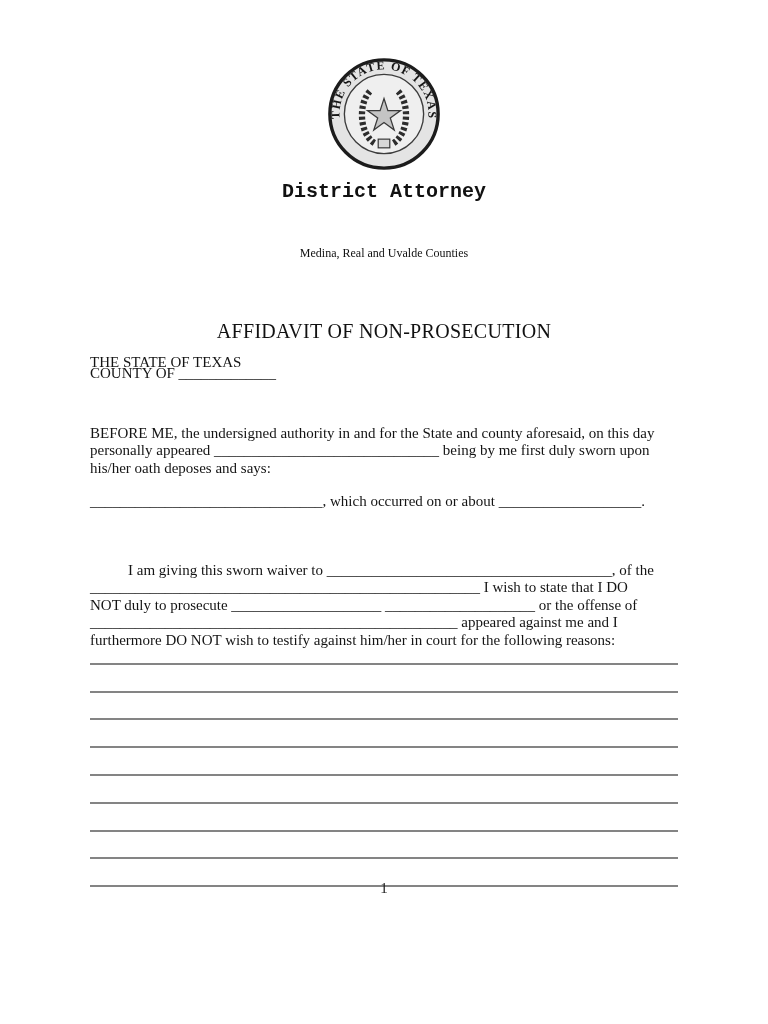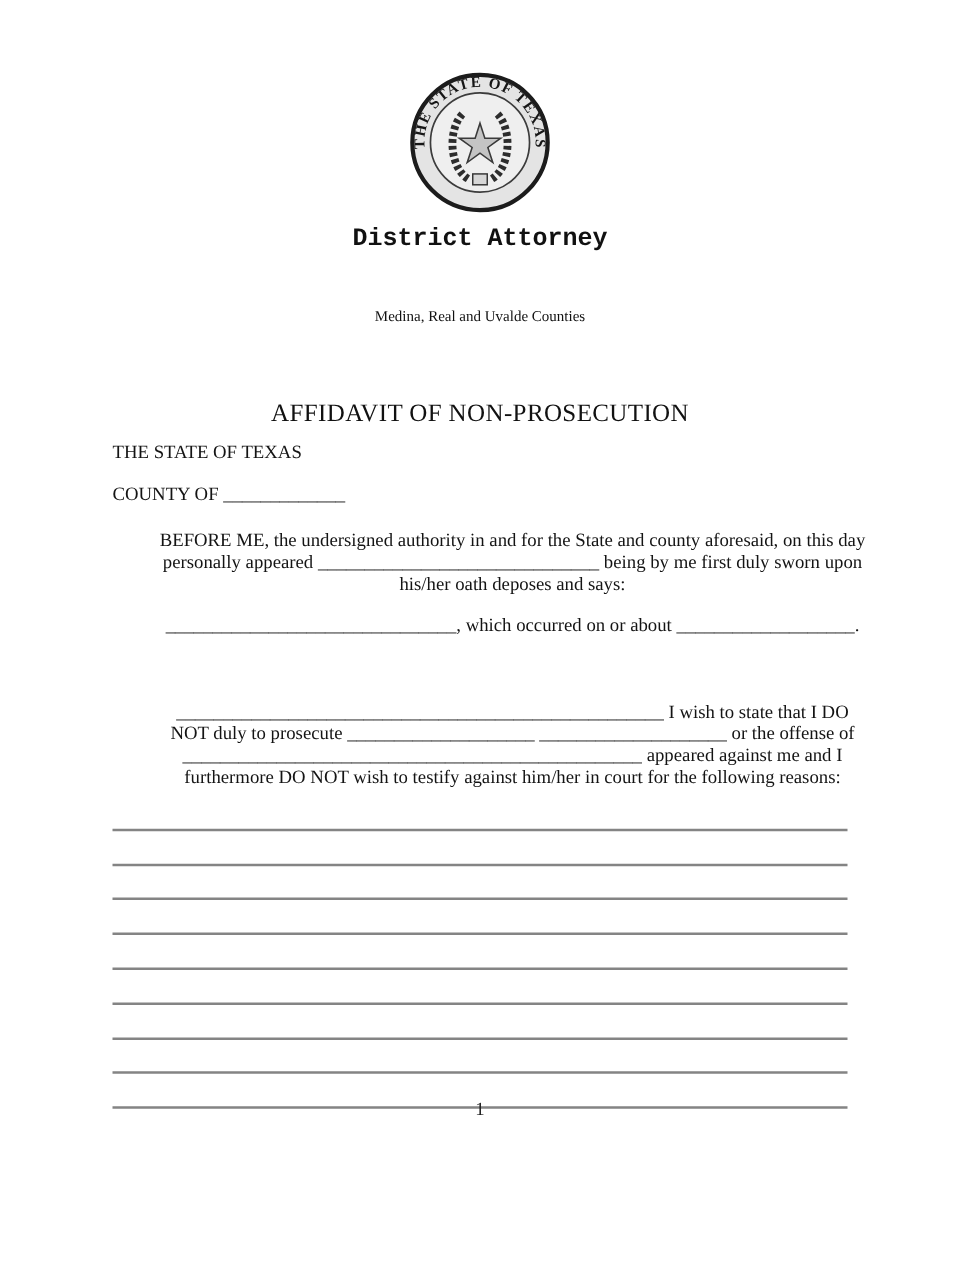--- a/index.html
+++ b/index.html
@@ -26,26 +26,26 @@
 
   .body-block {
     position: absolute;
     left: 90px;
     width: 640px;
     font-size: 15px;
     line-height: 17.4px;
     color: #141414;
   }
   .state-heading { top: 354px; }
-  .county-line   { top: 388px; }
+  .county-line   { top: 365px; }
   .p-before-me   { top: 425px; }
   .p-complainant { top: 493px; }
   .p-waiver      { top: 562px; }
 
-  .tl { white-space: nowrap; text-align: center; }
+  .tl { white-space: nowrap; }
   .tl.ind { padding-left: 38px; }
   .u { }
   .b { font-weight: bold; }
   .sup { vertical-align: super; font-size: 0.62em; line-height: 0; }
 
   .rules {
     position: absolute;
     left: 90px;
     top: 637px;
     width: 588px;
@@ -90,20 +90,21 @@
 
   <div class="body-block p-before-me">
       <div class="tl"><span>BEFORE ME, the undersigned authority in and for the State and county aforesaid, on this day</span></div>
       <div class="tl"><span>personally appeared ______________________________ being by me first duly sworn upon</span></div>
       <div class="tl"><span>his/her oath deposes and says:</span></div>
     </div>
   <div class="body-block p-complainant">
       <div class="tl"><span>_______________________________, which occurred on or about ___________________.</span></div>
     </div>
   <div class="body-block p-waiver">
+      <div class="tl ind"><span>I am giving this sworn waiver to ______________________________________, of the</span></div>
       <div class="tl"><span>____________________________________________________ I wish to state that I </span><span class="u">DO</span></div>
       <div class="tl"><span class="u">NOT</span><span> duly to prosecute ____________________ ____________________ or the offense of</span></div>
       <div class="tl"><span>_________________________________________________ appeared against me and I</span></div>
       <div class="tl"><span>furthermore </span><span class="u">DO NOT</span><span> wish to testify against him/her in court for the following reasons:</span></div>
     </div>
 
   <div class="rules">
       <div class="rule"></div>
       <div class="rule"></div>
       <div class="rule"></div>

